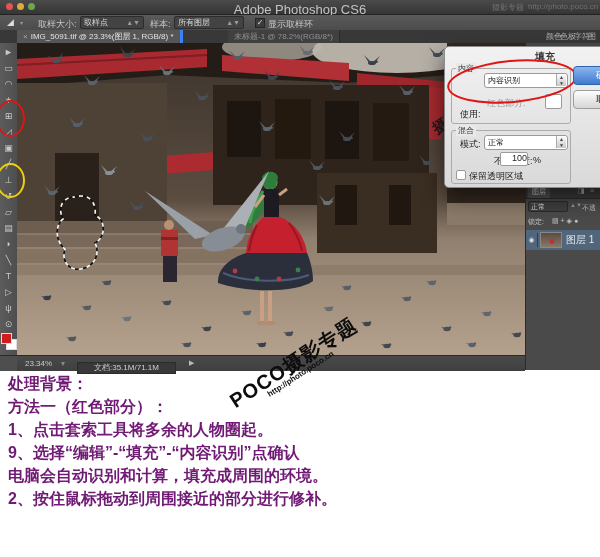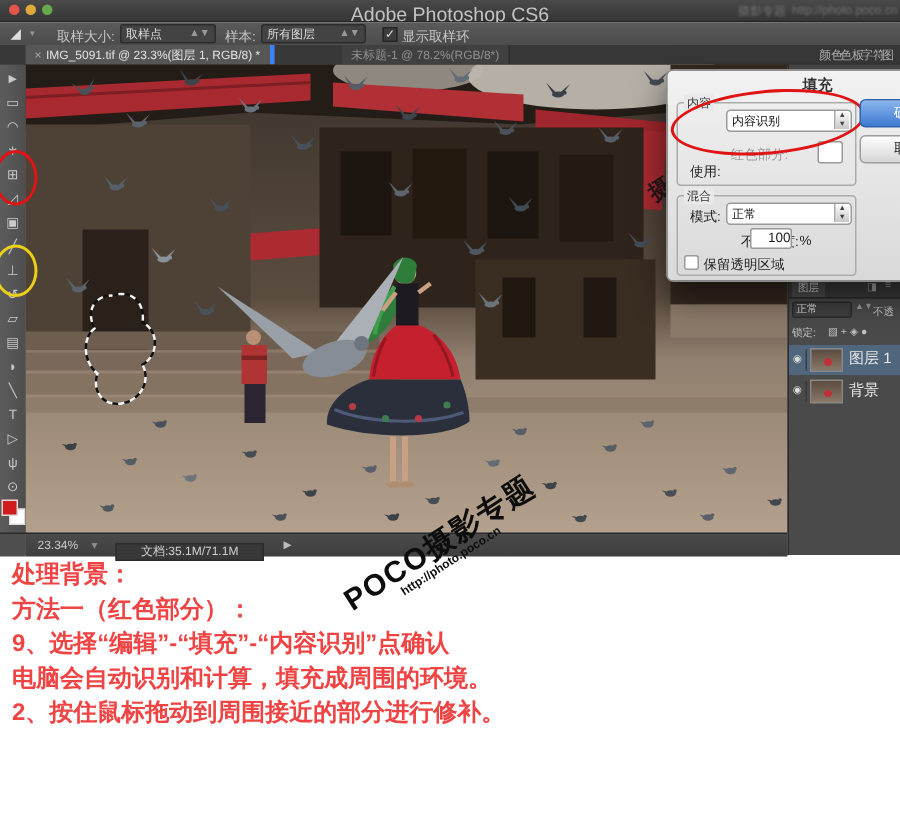--- a/index.html
+++ b/index.html
@@ -56,21 +56,21 @@
   .mdrop{background:#fff;border:1px solid #9a9a9a;border-radius:3px;font-size:8px;line-height:13px;padding:0 3px;color:#111;}
   .stepper{float:right;width:9px;margin-right:-2px;background:linear-gradient(#fdfdfd,#c9c9c9);border-left:1px solid #aaa;
            color:#444;font-size:5px;line-height:6px;text-align:center;}
   .mbtn{height:17px;border-radius:4px;font-size:9px;text-align:center;line-height:17px;}
   .btn-ok{background:linear-gradient(#8cb6ef,#3e7ad0);color:#fff;border:1px solid #2f62ad;}
   .btn-cancel{background:linear-gradient(#fdfdfd,#d6d6d6);color:#222;border:1px solid #9e9e9e;}
   .annot-red{border:2.5px solid #e01414;border-radius:50%;}
   .annot-yellow{border:2.5px solid #eccf17;border-radius:50%;}
   
   .instructions{left:8px;top:372px;width:590px;}
-  .iline{font-size:16px;font-weight:bold;color:#ef4444;line-height:23px;white-space:nowrap;}
+  .iline{font-size:16px;font-weight:bold;color:#701a75;line-height:23px;white-space:nowrap;}
   .wm-big{transform:rotate(-33deg);color:#0d0d0d;text-align:center;line-height:1;}
   .wm-big .b1{font-size:20px;font-weight:bold;letter-spacing:1px;}
   .wm-big .b2{font-size:8px;font-weight:bold;}
 </style>
 </head>
 <body>
 
 <div class="abs titlebar">
   <div class="abs tl" style="left:6px;background:#e3544d;"></div>
   <div class="abs tl" style="left:17px;background:#dfa93c;"></div>
@@ -316,25 +316,20 @@
   </div>
   <div class="abs lrow" style="top:173px;height:12px;">
     <span class="abs" style="left:2px;top:1px;">锁定:</span>
     <span class="abs" style="left:26px;top:1px;color:#c0c0c0;">▨ + ◈ ●</span>
   </div>
   <div class="abs layer-row sel" style="top:187px;">
     <span class="abs eyebox" style="left:0;top:3px;">◉</span>
     <div class="abs thumb" style="left:14px;top:2px;"></div>
     <span class="abs lname" style="left:40px;top:0;">图层 1</span>
   </div>
-  <div class="abs layer-row" style="top:208px;">
-    <span class="abs eyebox" style="left:0;top:3px;">◉</span>
-    <div class="abs thumb" style="left:14px;top:2px;"></div>
-    <span class="abs lname" style="left:40px;top:0;">背景</span>
-  </div>
 </div>
 
 <div class="abs dialog" style="z-index:40;">
   <div class="abs dlg-title">填充</div>
 
   <div class="abs group" style="left:6px;top:21px;width:118px;height:54px;"></div>
   <span class="abs legend" style="left:11px;top:16px;">内容</span>
   <span class="abs mlabel" style="left:15px;top:29px;margin-top:32px;">使用:</span>
   <div class="abs mdrop" style="left:39px;top:26px;width:76px;height:13px;">
     <span>内容识别</span>
@@ -365,16 +360,17 @@
 </div>
 
 <div class="abs wm-big" style="left:222px;top:352px;z-index:50;">
   <div class="b1">POCO摄影专题</div>
   <div class="b2">http://photo.poco.cn</div>
 </div>
 
 <div class="abs instructions">
   <div class="iline">处理背景：</div>
   <div class="iline">方法一（红色部分）：</div>
+  <div class="iline">1、点击套索工具将多余的人物圈起。</div>
   <div class="iline">9、选择“编辑”-“填充”-“内容识别”点确认</div>
   <div class="iline">电脑会自动识别和计算，填充成周围的环境。</div>
   <div class="iline">2、按住鼠标拖动到周围接近的部分进行修补。</div>
 </div>
 
 </body></html>

